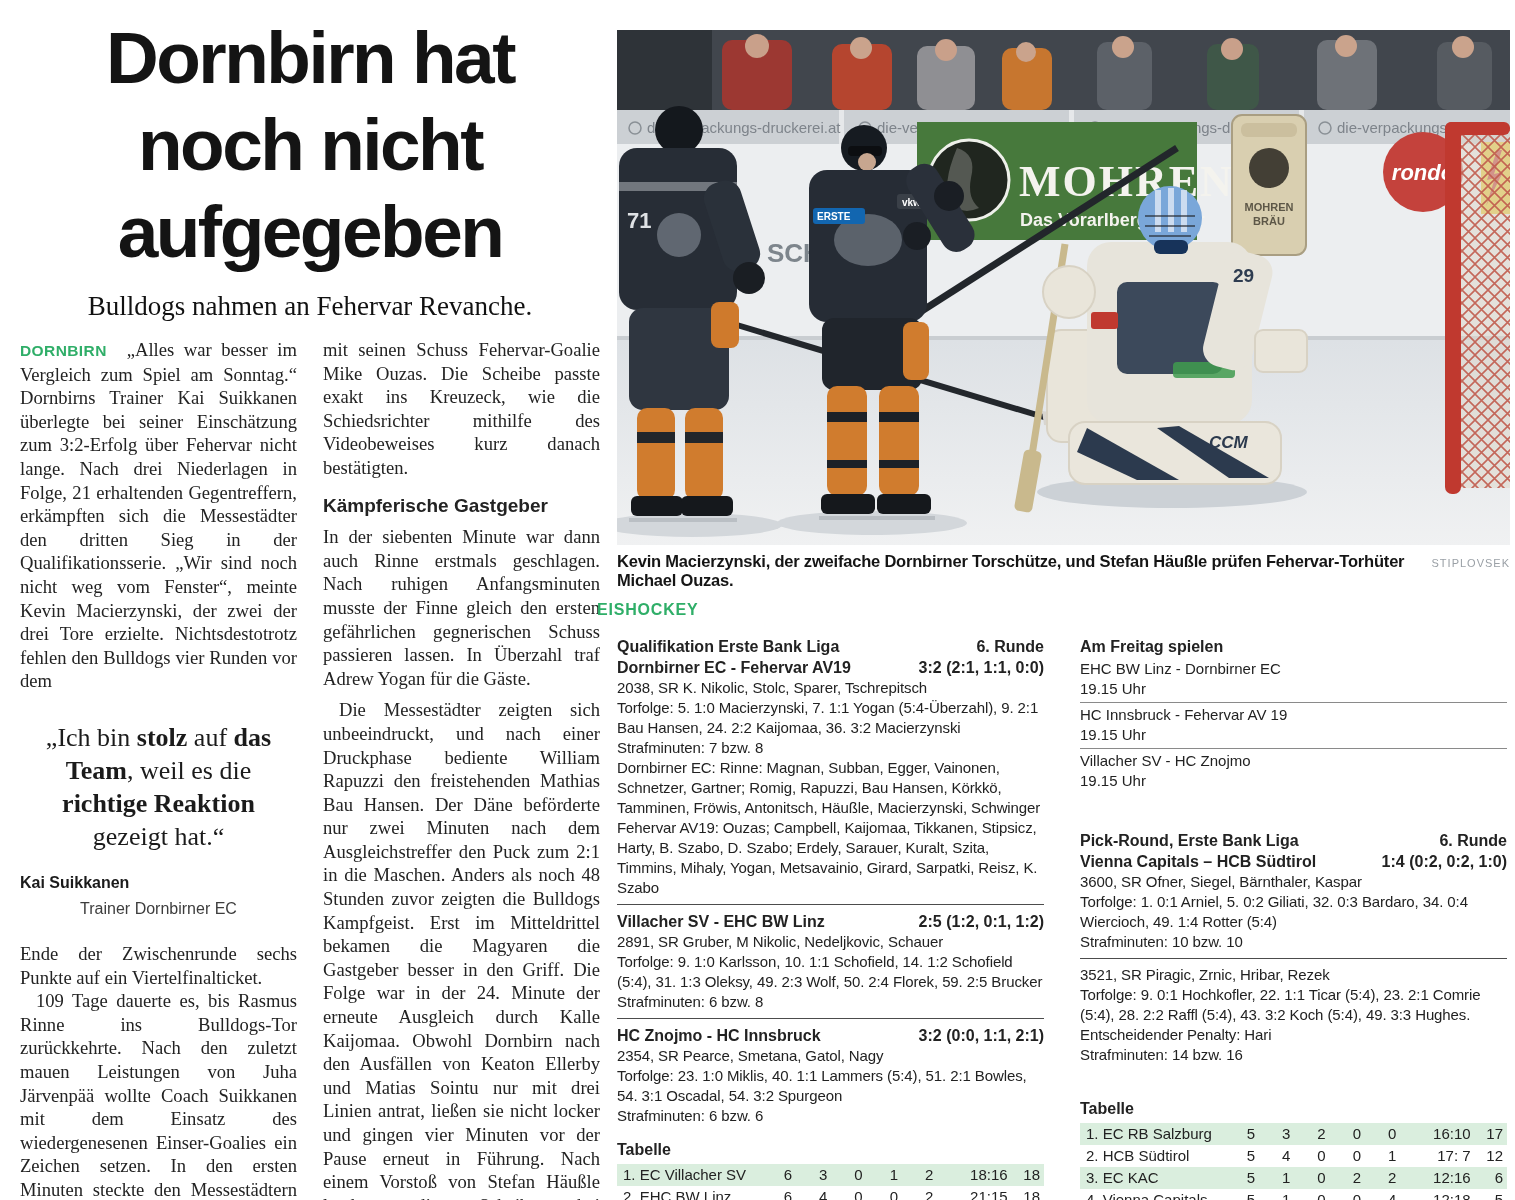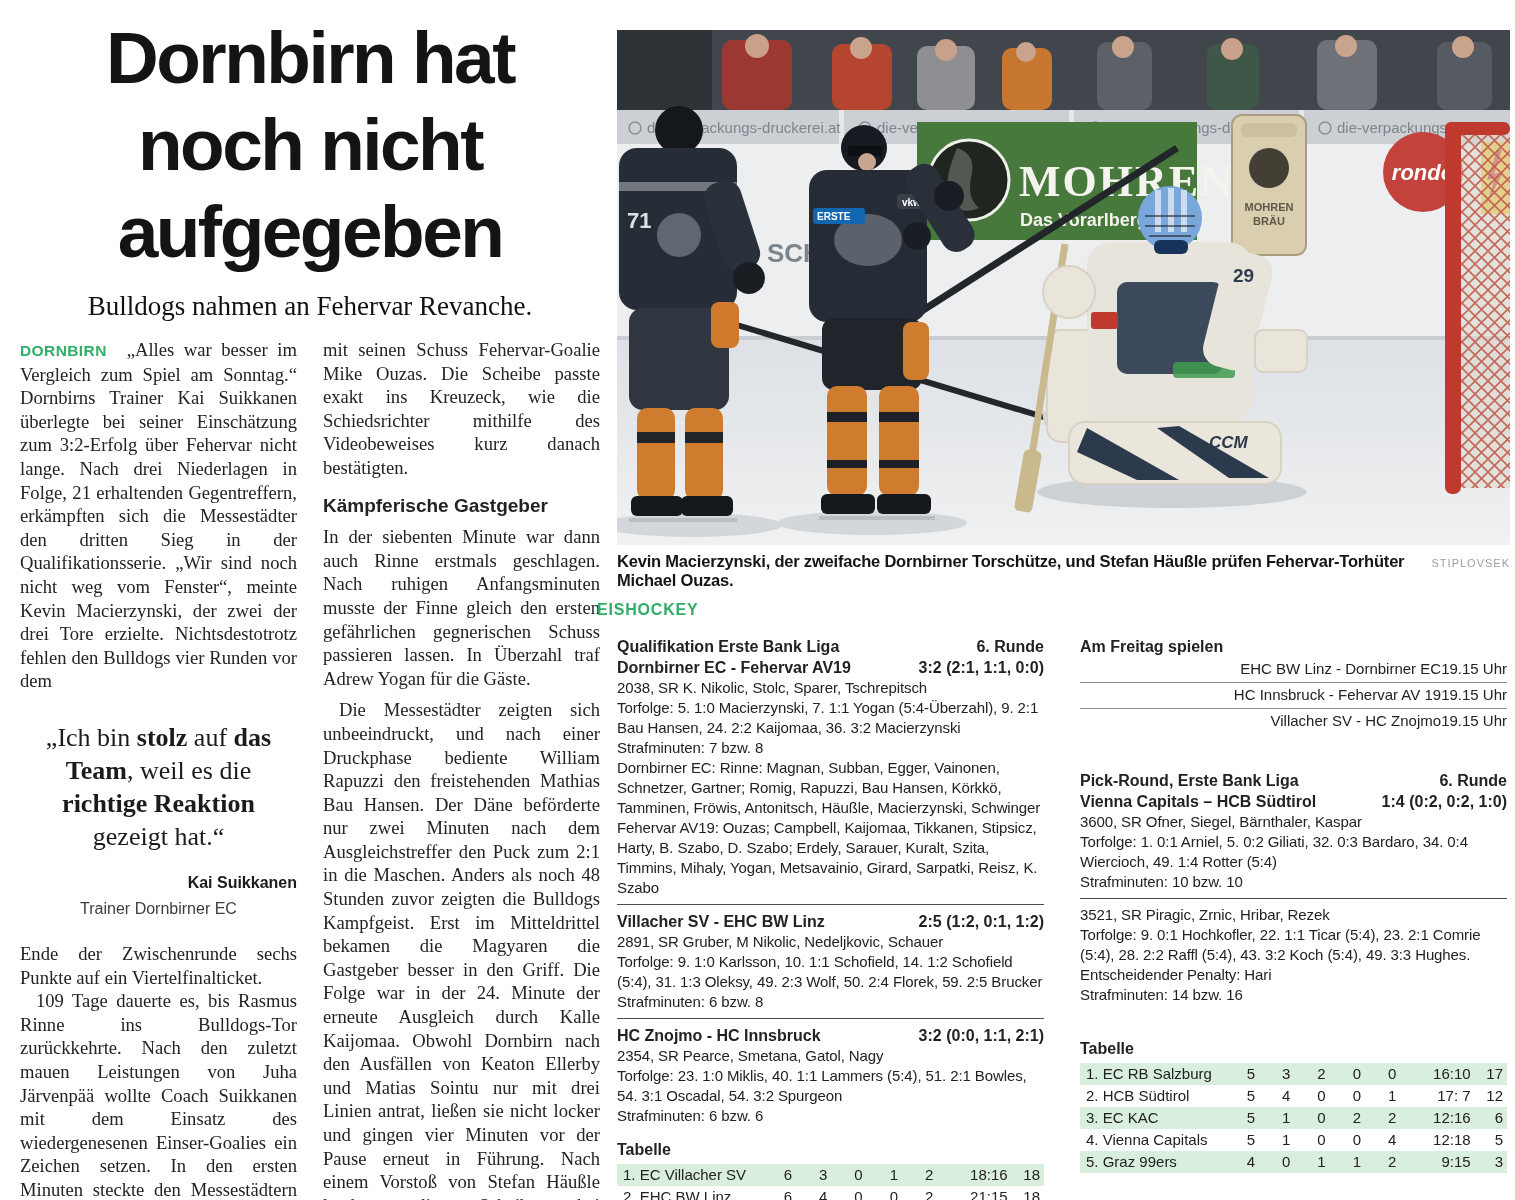--- a/index.html
+++ b/index.html
@@ -10,40 +10,40 @@
   .article{position:absolute;left:20px;top:14px;width:580px;}
   .headline{font-weight:bold;font-size:73px;line-height:87px;text-align:center;letter-spacing:-2.5px;color:#141414;}
   .subhead{font-family:"Liberation Serif",serif;font-size:27px;text-align:center;margin-top:16px;color:#111;}
   .cols{display:flex;gap:26px;margin-top:16px;}
   .col{width:277px;font-family:"Liberation Serif",serif;font-size:18.6px;line-height:23.6px;text-align:justify;color:#232323;}
   .col p{margin:0;}
   .col p.indent{text-indent:16px;}
   .loc-tag{color:#2fae68;font-family:"Liberation Sans",sans-serif;font-weight:bold;font-size:15.5px;letter-spacing:.4px;margin-right:20px;}
   .pullquote{font-size:26px;line-height:33px;text-align:center;margin:28px 4px 0;color:#1b1b1b;}
   .pullquote b{font-weight:bold;}
-  .attr-name{font-family:"Liberation Sans",sans-serif;font-weight:bold;font-size:16px;text-align:right;margin-top:18px;color:#1b1b1b;}
+  .attr-name{font-family:"Liberation Sans",sans-serif;font-weight:bold;font-size:16px;text-align:left;margin-top:18px;color:#1b1b1b;}
   .attr-role{font-family:"Liberation Sans",sans-serif;font-size:16px;text-align:center;margin-top:2px;color:#3d3d3d;margin-bottom:22px;}
   .crosshead{font-family:Liberation Sans, sans-serif;font-weight:bold;font-size:19px;margin:14px 0 8px;text-align:left;}
   .spacer8{height:8px;}
 
   
   .photo{position:absolute;left:617px;top:30px;width:893px;height:515px;overflow:hidden;background:#e9ebed;}
   .caption-row{position:absolute;left:617px;top:552px;width:893px;display:flex;justify-content:space-between;align-items:baseline;}
   .caption{font-weight:bold;font-size:16.5px;color:#151515;letter-spacing:-.2px;}
   .credit{font-size:11px;color:#9aa0a6;letter-spacing:1px;}
 
   
   .section-label{position:absolute;left:597px;top:601px;color:#2fae68;font-weight:bold;font-size:16px;letter-spacing:.8px;}
   .stats{position:absolute;left:617px;top:636px;width:895px;display:flex;gap:36px;}
   .scol{width:427px;font-size:15px;line-height:20px;color:#222;}
   .hrow{display:flex;justify-content:space-between;font-weight:bold;font-size:16px;line-height:21px;}
   .mline{font-size:15px;line-height:20px;letter-spacing:-.1px;}
   .rule{border:none;border-top:1px solid #4c4c4c;margin:6px 0 6px;}
   .fixtures{margin:0;}
-  .fixture{display:flex;justify-content:flex-end;padding:2px 0 3px;font-size:15px;}
+  .fixture{display:flex;justify-content:space-between;padding:2px 0 3px;font-size:15px;flex-direction:column;}
   .fixture:not(:last-child){border-bottom:1px solid #8a8a8a;}
   .tbl-title{font-weight:bold;font-size:16px;margin-top:14px;margin-bottom:4px;}
   .ttable{width:100%;}
   .trow{display:flex;height:22px;line-height:22px;font-size:15px;justify-content:center;}
   .trow.stripe{background:#daeede;}
   .tc-team{width:150px;padding-left:6px;white-space:nowrap;overflow:hidden;}
   .tc-n{width:36px;text-align:center;}
   .tc-g{width:62px;text-align:right;}
   .tc-p{width:33px;text-align:right;padding-right:4px;}
   .gap36{height:36px;}

